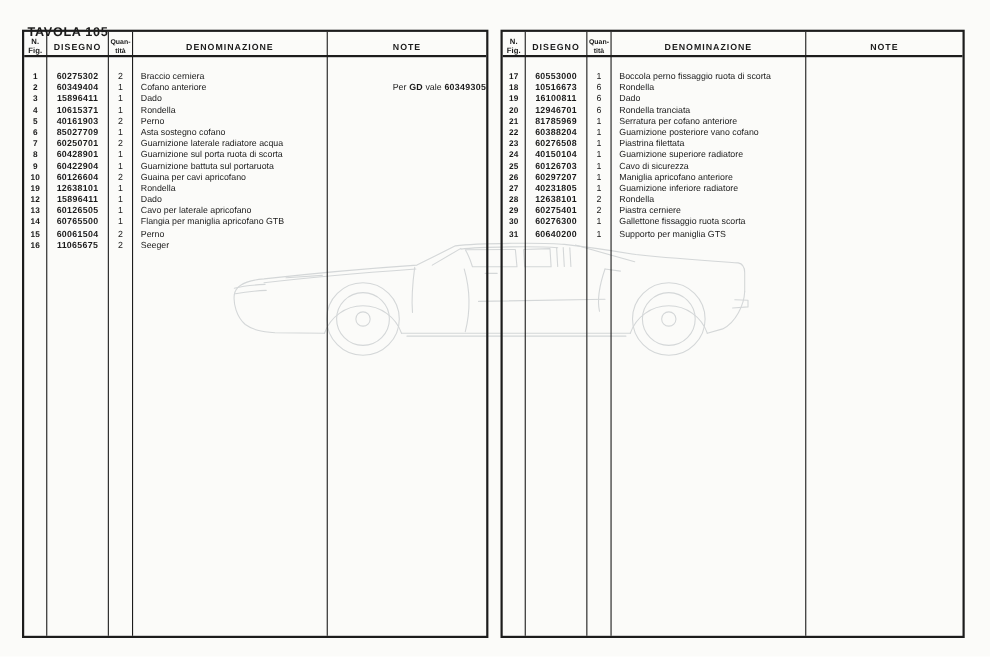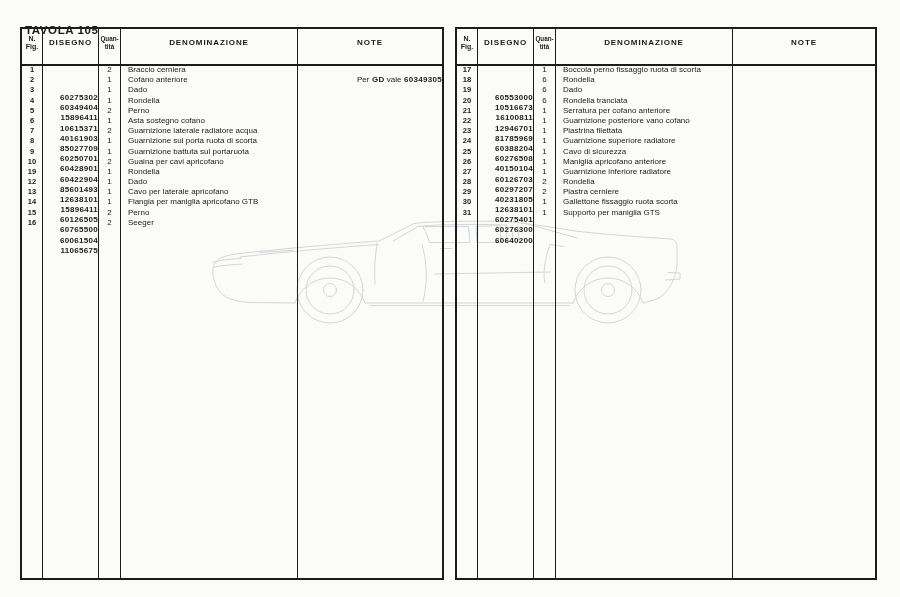--- a/index.html
+++ b/index.html
@@ -19,36 +19,36 @@
   .car{position:absolute;left:205px;top:210px;width:480px;height:118px;z-index:0;}
   .car path,.car circle{stroke:var(--car);fill:none;stroke-width:1;stroke-linecap:round;stroke-linejoin:round;}
 
   
   .ptable{position:absolute;top:27px;height:553px;border:2px solid var(--line);background:transparent;z-index:1;}
   .ptable.left{left:20px;width:424px;}
   .ptable.right{left:455px;width:422px;}
   .vline{position:absolute;top:0;bottom:0;width:1px;background:var(--line);}
   .v1{left:20px}.v2{left:76px}.v3{left:98px}.v4{left:275px}
 
-  .thead{position:absolute;left:0;right:0;top:0;height:37px;border-bottom:2px solid var(--line);}
+  .thead{position:absolute;left:0;right:0;top:0;height:23px;border-bottom:2px solid var(--line);}
   .hc{position:absolute;top:0;height:27px;display:flex;flex-direction:column;align-items:center;justify-content:center;
       font-weight:700;font-size:8px;letter-spacing:0.9px;text-align:center;}
   .hc span{display:block;}
   .h-fig{left:0;width:20px;font-size:7px;letter-spacing:0;line-height:8px;}
   .h-code{left:21px;width:55px;}
   .h-qty{left:77px;width:21px;font-size:6.3px;letter-spacing:0;line-height:7.5px;}
   .h-name{left:99px;width:176px;}
   .h-note{left:276px;right:0;}
 
   .tbody{position:absolute;left:0;right:0;top:29px;bottom:0;}
   .bcol{position:absolute;top:7px;}
   .line{height:10.2px;line-height:10.2px;font-size:8px;white-space:nowrap;overflow:visible;}
   .col-fig{left:0;width:20px;text-align:center;font-weight:700;font-size:7.5px;}
   .col-fig .line{font-size:7.5px;}
-  .col-code{left:21px;width:55px;text-align:right;font-weight:700;letter-spacing:0.3px;margin-top:28px;}
+  .col-code{left:21px;width:55px;text-align:center;font-weight:700;letter-spacing:0.3px;}
   .col-qty{left:77px;width:21px;text-align:center;}
   .col-name{left:99px;width:176px;padding-left:7px;text-align:left;}
   .col-note{left:276px;right:0;padding-left:7px;text-align:right;}
   .col-note b{font-weight:700;letter-spacing:0.3px;}
 </style>
 </head>
 <body>
 
 <div class="page">
 
@@ -129,21 +129,21 @@
         <div class="bcol col-code">
           <div class="line">60275302</div>
           <div class="line">60349404</div>
           <div class="line">15896411</div>
           <div class="line">10615371</div>
           <div class="line">40161903</div>
           <div class="line">85027709</div>
           <div class="line">60250701</div>
           <div class="line">60428901</div>
           <div class="line">60422904</div>
-          <div class="line">85601493</div>
+          <div class="line">60126604</div>
           <div class="line">12638101</div>
           <div class="line">15896411</div>
           <div class="line">60126505</div>
           <div class="line">60765500</div>
           <div class="line">60061504</div>
           <div class="line">11065675</div>
         </div>
         <div class="bcol col-qty">
           <div class="line">2</div>
           <div class="line">1</div>

